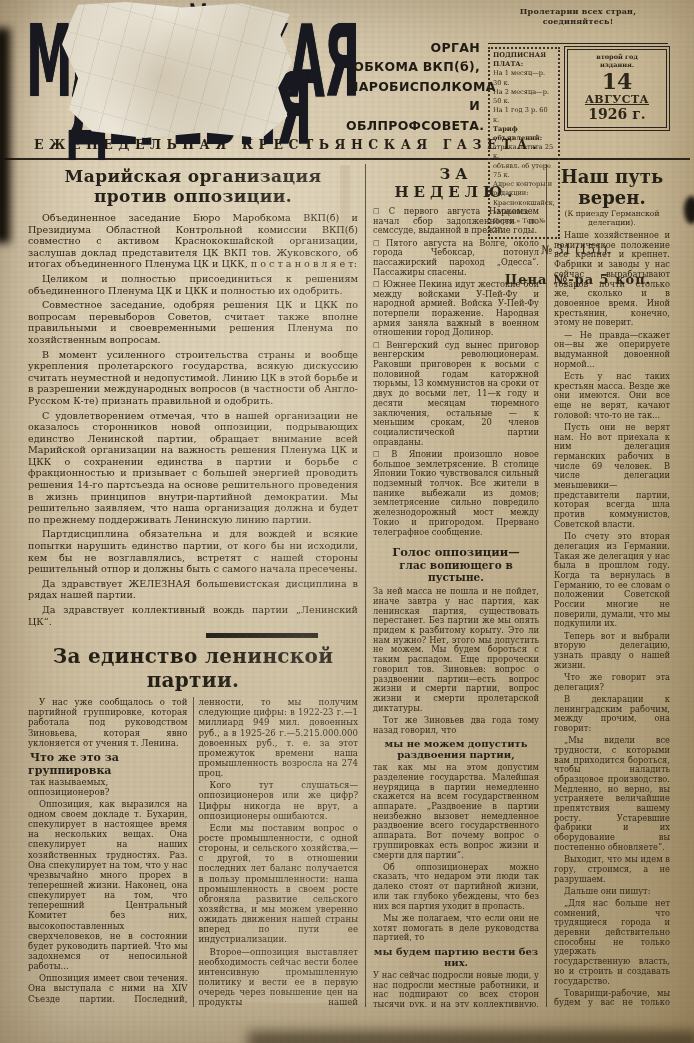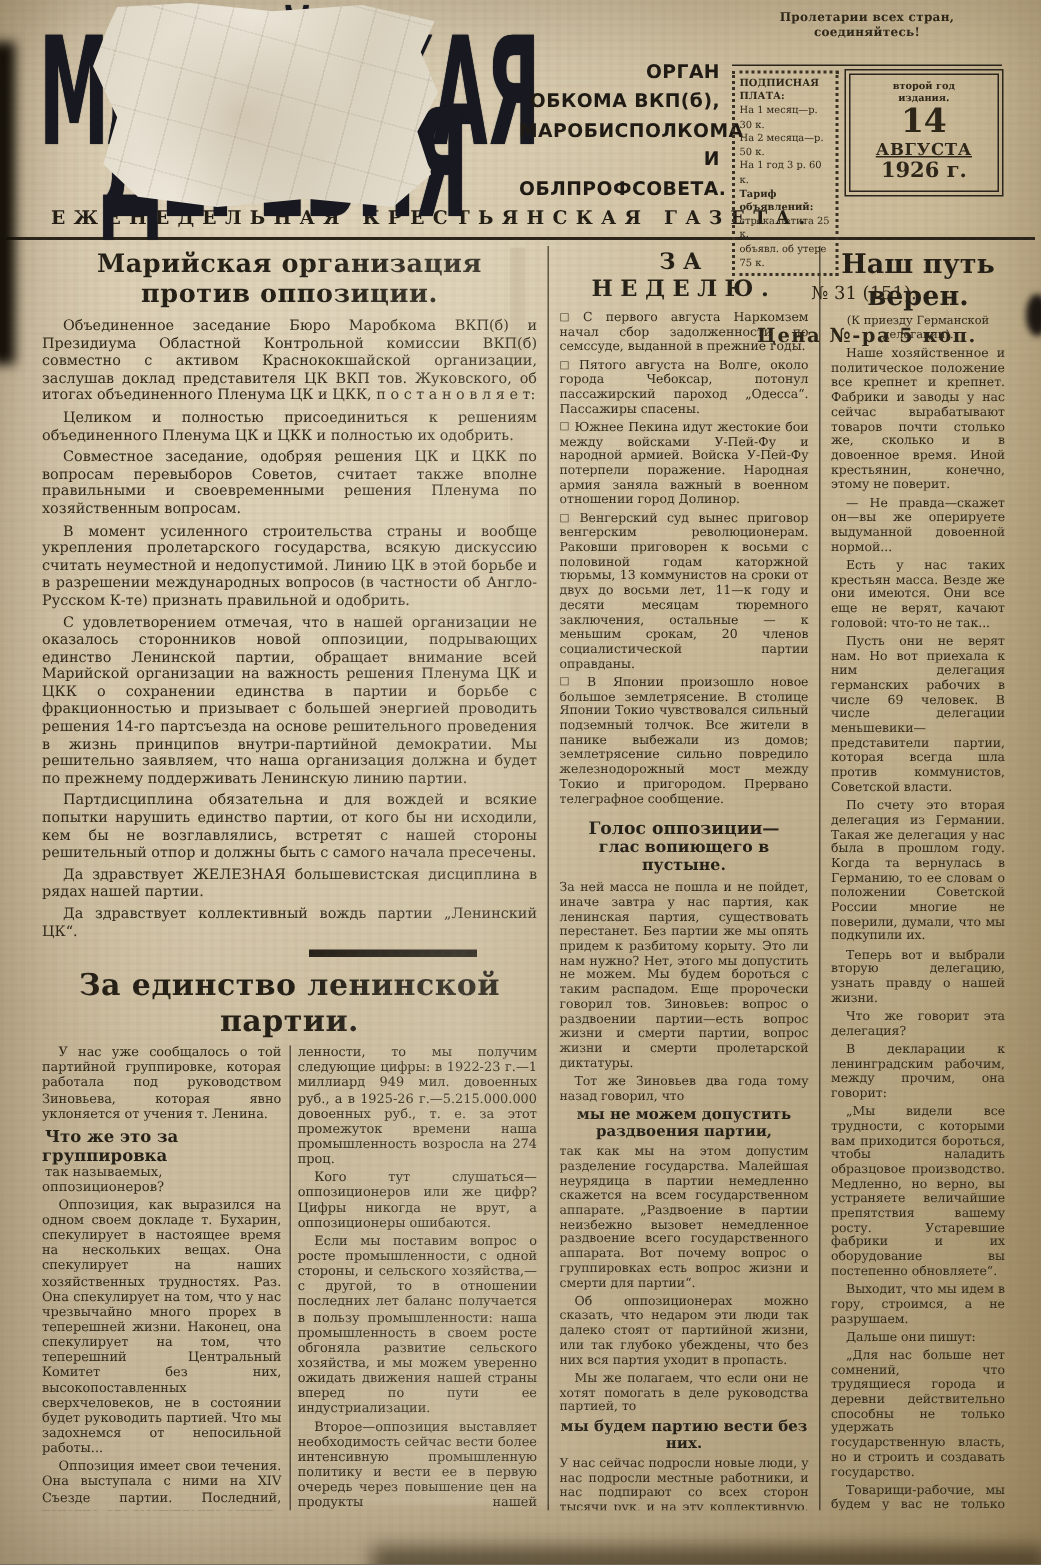--- a/index.html
+++ b/index.html
@@ -114,20 +114,21 @@
       <div class="slogan">Пролетарии всех стран, соединяйтесь!</div>
       <div class="boxes">
         <div class="subbox">
           <div class="bt">ПОДПИСНАЯ ПЛАТА:</div>
           <div>На 1 месяц—р. 30 к.</div>
           <div>На 2 месяца—р. 50 к.</div>
           <div>На 1 год 3 р. 60 к.</div>
           <div class="bt">Тариф объявлений:</div>
           <div>строка петита 25 к.</div>
           <div>объявл. об утере 75 к.</div>
+          <div>Адрес конторы и редакции: Краснококшайск, «Марийск. Дерев.» Тел. № 27.</div>
         </div>
         <div class="datebox">
           <div class="ed">второй год издания.</div>
           <div class="day">14</div>
           <div class="mon">АВГУСТА</div>
           <div class="yr">1926 г.</div>
         </div>
       </div>
       <div class="issue">№ 31 (151).</div>
       <div class="price">Цена №-ра 5 коп.</div>

